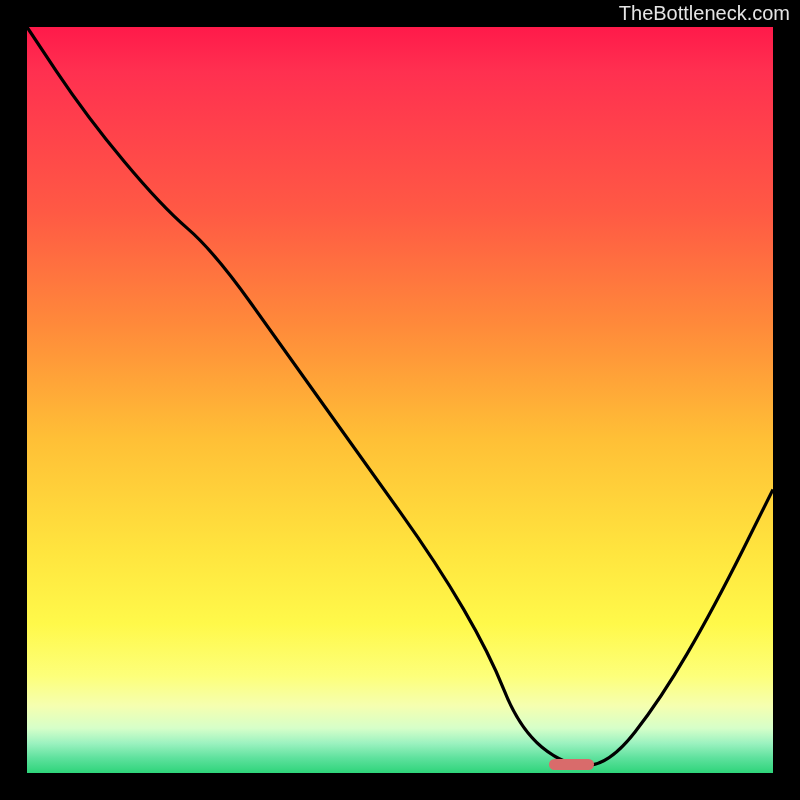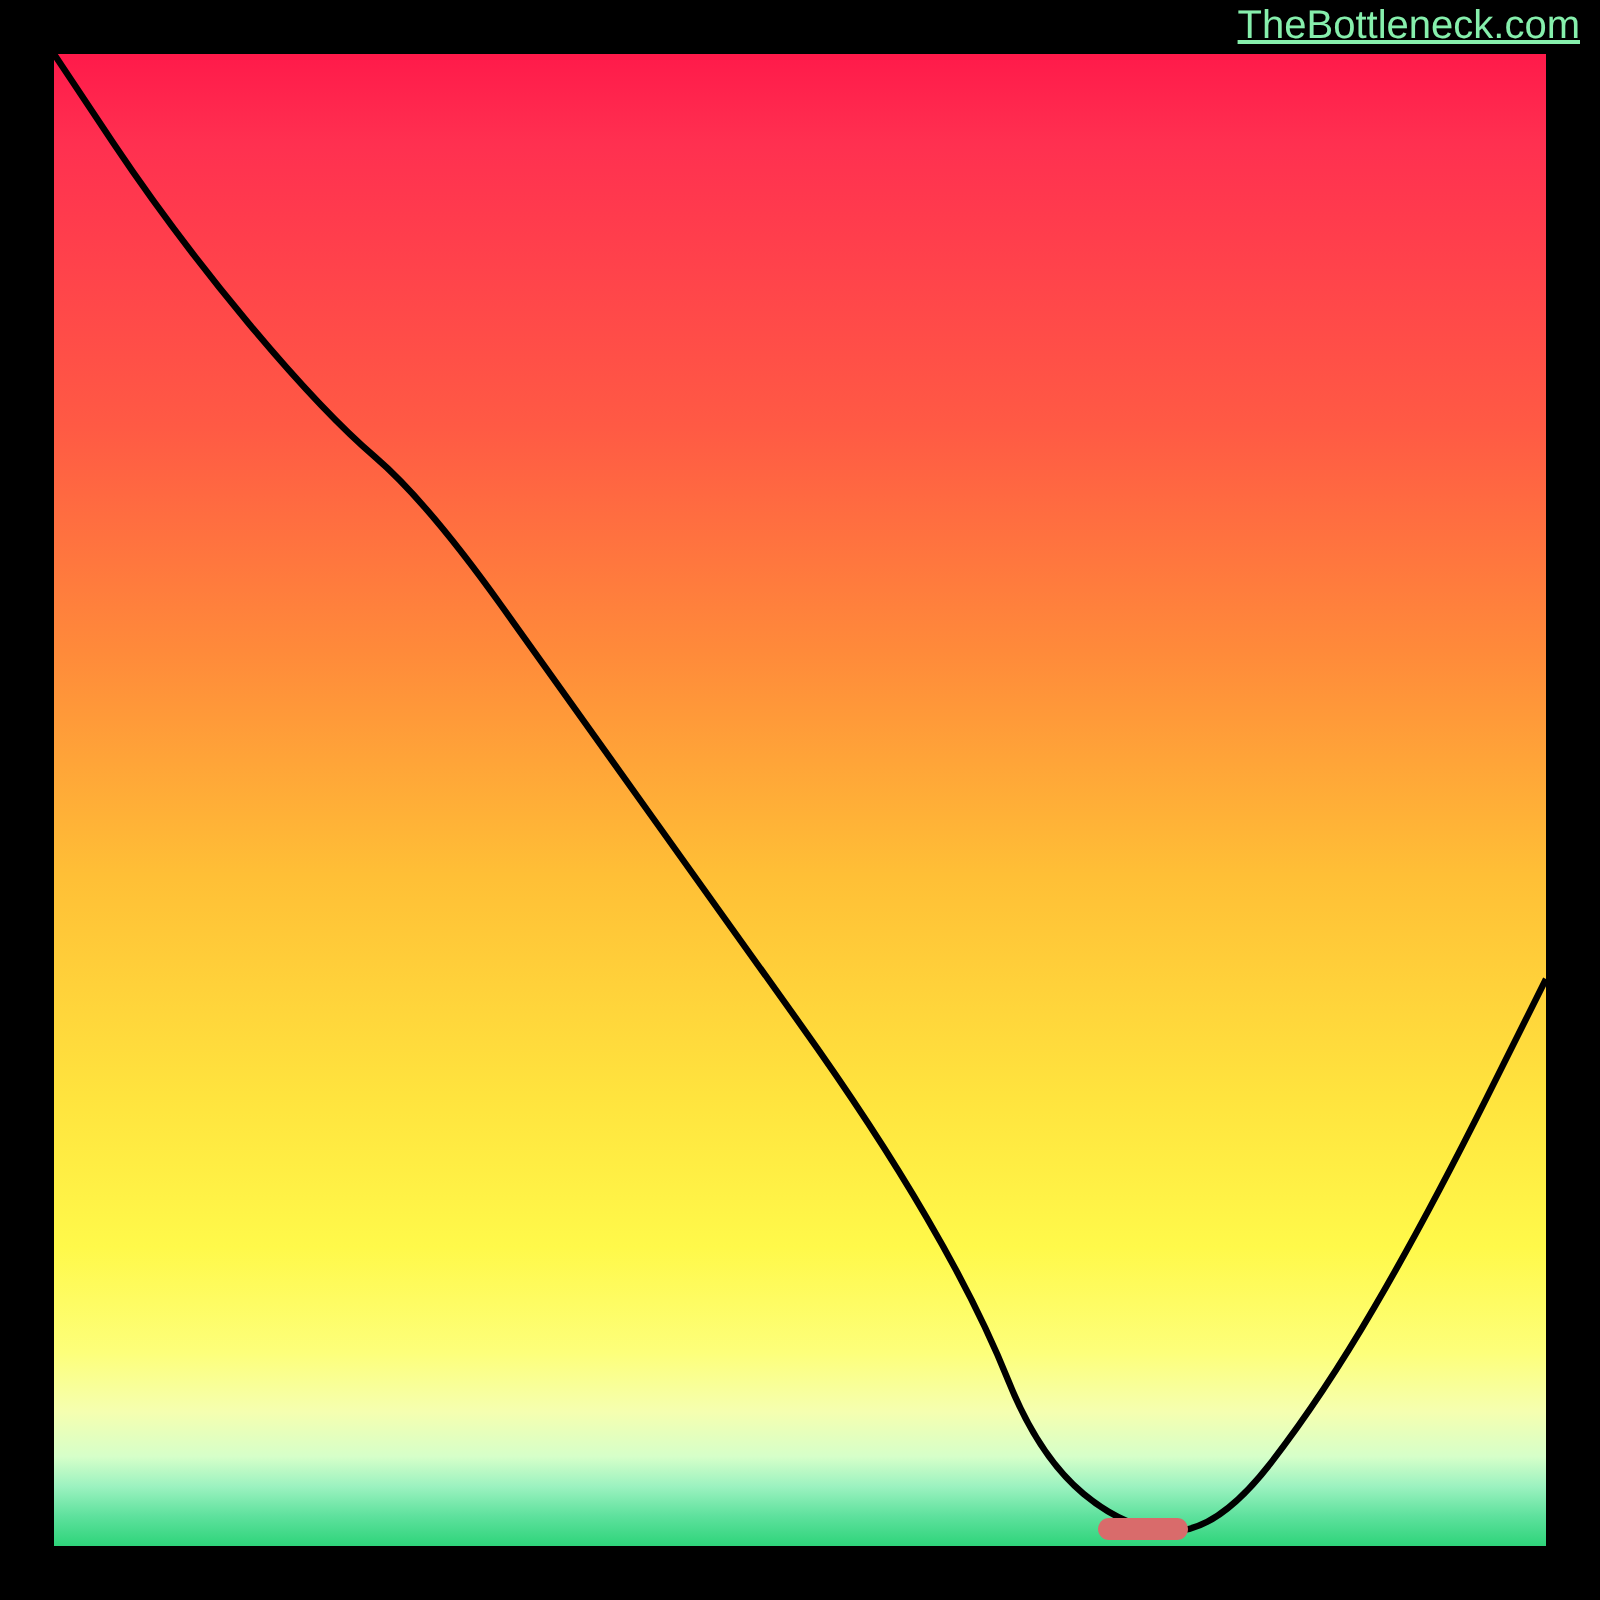--- a/index.html
+++ b/index.html
@@ -8,25 +8,24 @@
     width: 800px;
     height: 800px;
     background: #000;
     position: relative;
     font-family: Arial, Helvetica, sans-serif;
   }
   .watermark {
     position: absolute;
     top: 2px;
     right: 10px;
-    color: #86efac;
+    color: #e5e5e5;
     font-size: 20px;
     font-weight: 500;
     z-index: 10;
-    text-decoration: underline;
   }
   .plot-area {
     position: absolute;
     left: 27px;
     top: 27px;
     width: 746px;
     height: 746px;
     overflow: hidden;
   }
   .gradient-bg {

